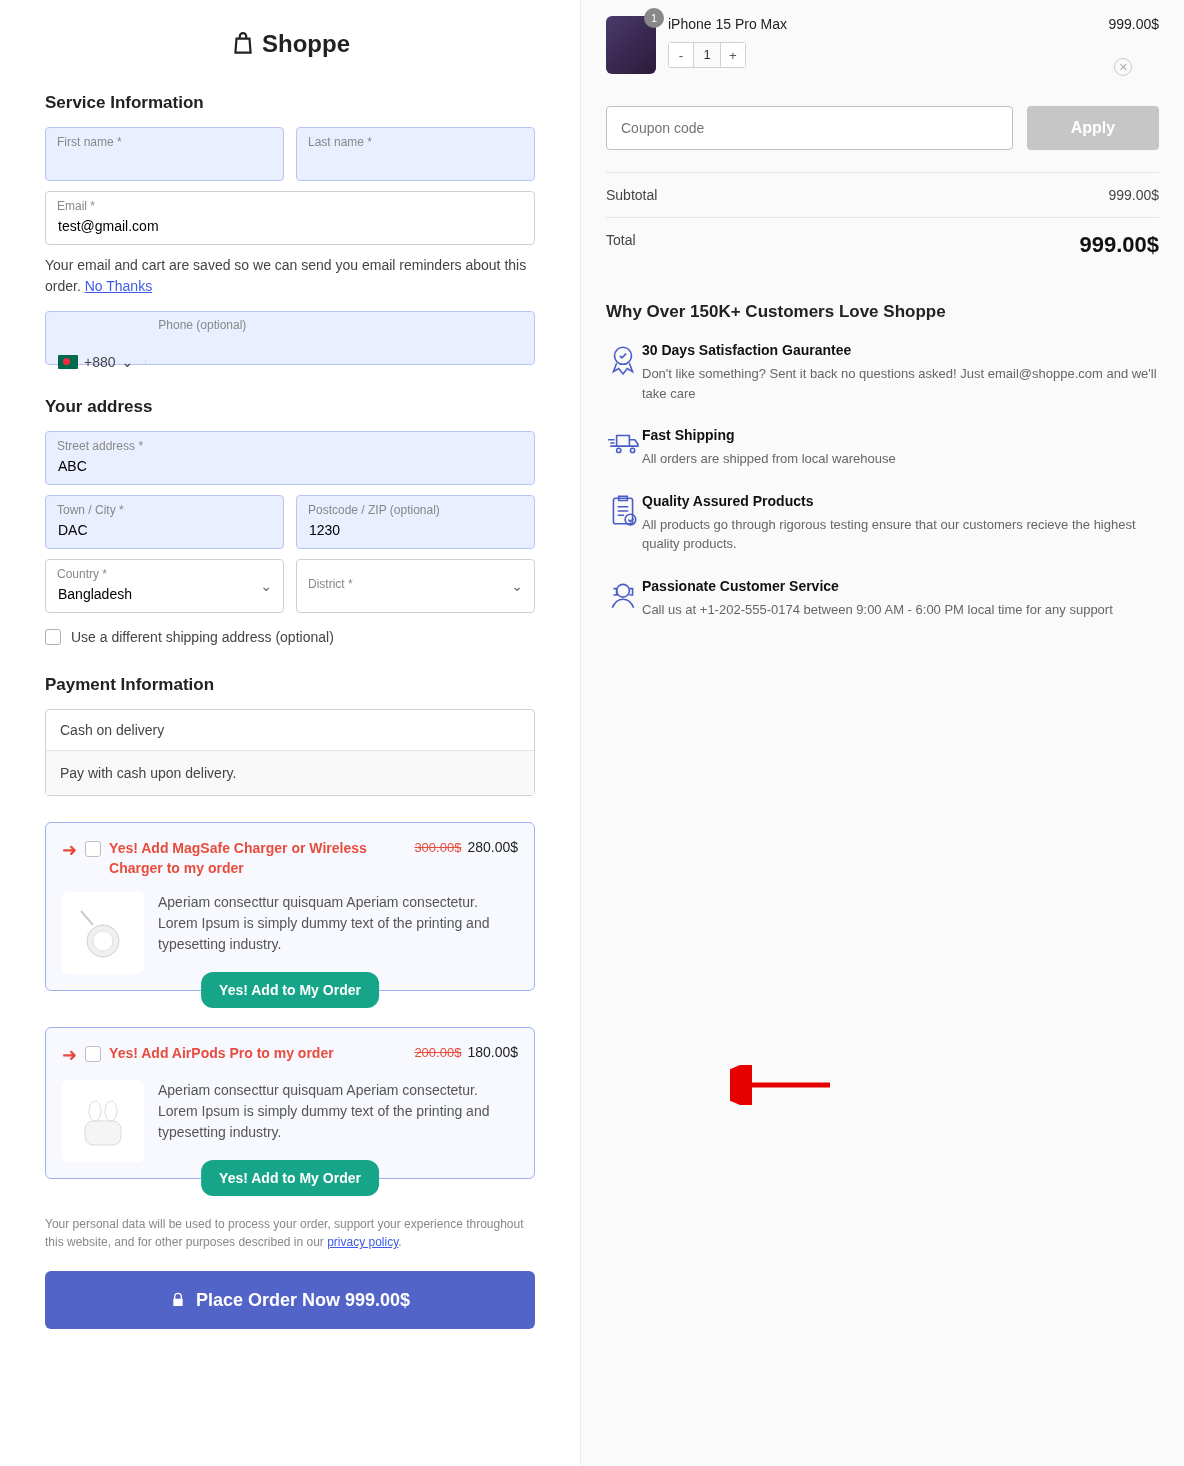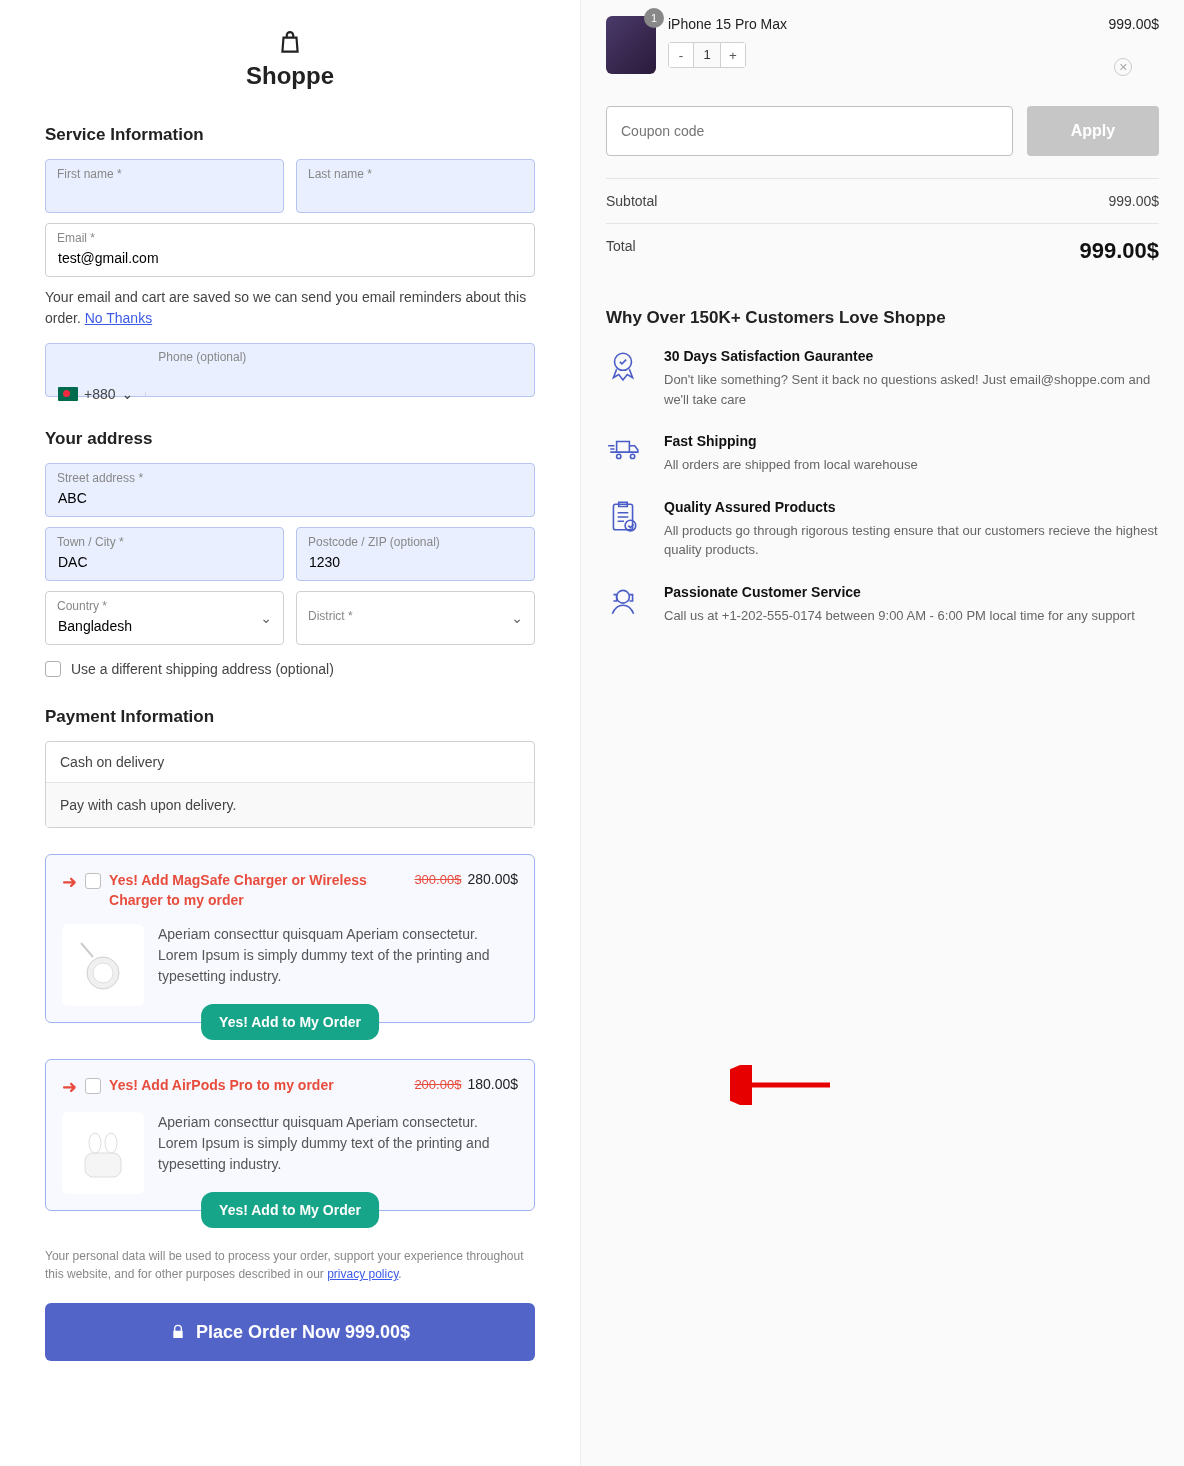--- a/index.html
+++ b/index.html
@@ -1,21 +1,21 @@
 <!DOCTYPE html>
 <html><head>
 <meta charset="utf-8">
 <style>
   * { box-sizing: border-box; margin: 0; padding: 0; }
   body { font-family: -apple-system, BlinkMacSystemFont, "Segoe UI", Arial, sans-serif; font-size: 14px; color: #333; background: #fff; }
   .page { display: flex; width: 1184px; min-height: 1466px; }
   .left { width: 580px; padding: 20px 45px 40px 45px; }
   .right { flex: 1; background: #fafafa; padding: 10px 25px 30px 25px; border-left: 1px solid #eee; }
 
-  .logo { display: flex; align-items: center; justify-content: center; font-size: 24px; font-weight: 700; color: #222; margin: 10px 0 35px; gap: 6px; flex-direction: column; }
+  .logo { display: flex; align-items: center; justify-content: center; font-size: 24px; font-weight: 700; color: #222; margin: 10px 0 35px; gap: 6px; }
   .logo svg { width: 26px; height: 26px; }
 
   h2 { font-size: 17px; font-weight: 700; color: #222; margin-bottom: 14px; }
 
   .row { display: flex; gap: 12px; margin-bottom: 10px; }
   .field { position: relative; flex: 1; }
   .field label { position: absolute; top: 8px; left: 12px; font-size: 12px; color: #888; pointer-events: none; }
   .field input, .field select {
     width: 100%; height: 54px; padding: 24px 12px 8px 12px;
     border: 1px solid #d0d0d0; border-radius: 4px; font-size: 14px; background: #fff;
@@ -63,29 +63,29 @@
   .badge { position:absolute; top:-8px; right:-8px; width:20px; height:20px; border-radius:50%; background:#888; color:#fff; font-size:11px; display:flex; align-items:center; justify-content:center; }
   .item-info { flex:1; }
   .item-name { font-size:14px; color:#222; margin-bottom:10px; }
   .qty { display:inline-flex; border:1px solid #d0d0d0; border-radius:3px; }
   .qty button { width:24px; height:24px; border:0; background:#fff; color:#555; cursor:pointer; }
   .qty span { width:28px; text-align:center; line-height:24px; font-size:13px; border-left:1px solid #d0d0d0; border-right:1px solid #d0d0d0; }
   .item-price { font-size:14px; color:#222; }
   .remove-x { width:18px; height:18px; border:1px solid #ccc; border-radius:50%; color:#aaa; font-size:11px; display:flex; align-items:center; justify-content:center; margin-top:26px; margin-left:6px; cursor:pointer; }
 
   .coupon-row { display:flex; gap:14px; margin: 12px 0 22px; }
-  .coupon-row input { flex:1; height:50px; border:1px solid #c0c0c0; border-radius:4px; padding:0 14px; font-size:14px; }
+  .coupon-row input { flex:1; height:44px; border:1px solid #c0c0c0; border-radius:4px; padding:0 14px; font-size:14px; }
   .coupon-row button { width:132px; background:#c6c6c6; border:0; color:#fff; font-size:16px; font-weight:600; border-radius:4px; cursor:pointer; }
 
   .sumrow { display:flex; justify-content:space-between; padding:14px 0; border-top:1px solid #e5e5e5; font-size:14px; color:#444; }
   .sumrow.total .val { font-size:22px; font-weight:600; color:#111; }
 
   .why { margin-top: 30px; }
   .why h3 { font-size:17px; font-weight:700; color:#222; margin-bottom:20px; }
-  .feat { display:flex; gap:24px; margin-bottom:24px; }
+  .feat { display:flex; gap:2px; margin-bottom:24px; }
   .feat-icon { width:34px; height:34px; flex-shrink:0; color:#4a5cc7; }
   .feat-title { font-size:14px; font-weight:700; color:#111; margin-bottom:6px; }
   .feat-desc { font-size:13px; color:#666; line-height:1.5; }
 
   .flag { width:20px; height:14px; background:#006a4e; display:inline-block; position:relative; border-radius:1px; }
   .flag::after { content:''; position:absolute; width:7px; height:7px; background:#f42a41; border-radius:50%; top:3px; left:5px; }
 
   .red-arrow { position:absolute; left:730px; top:1065px; pointer-events:none; }
 </style>
 </head>

